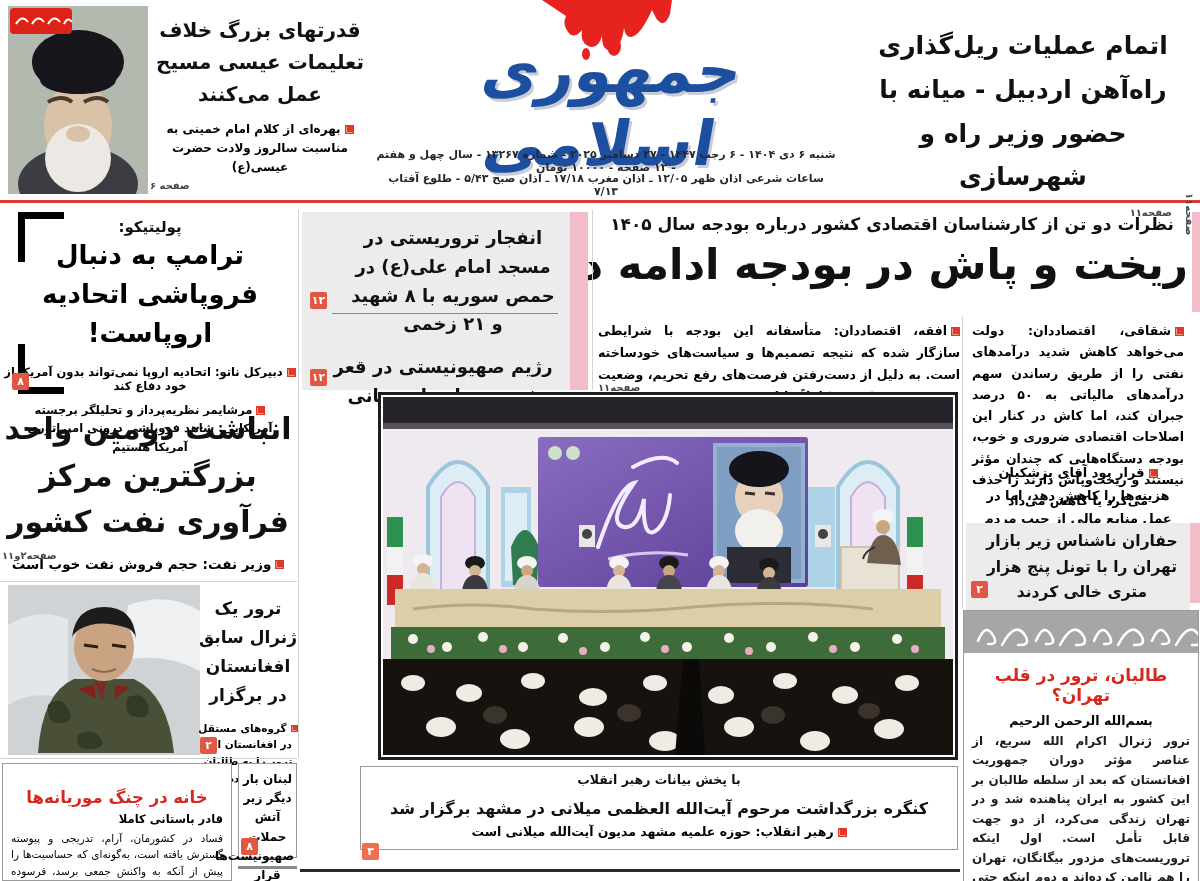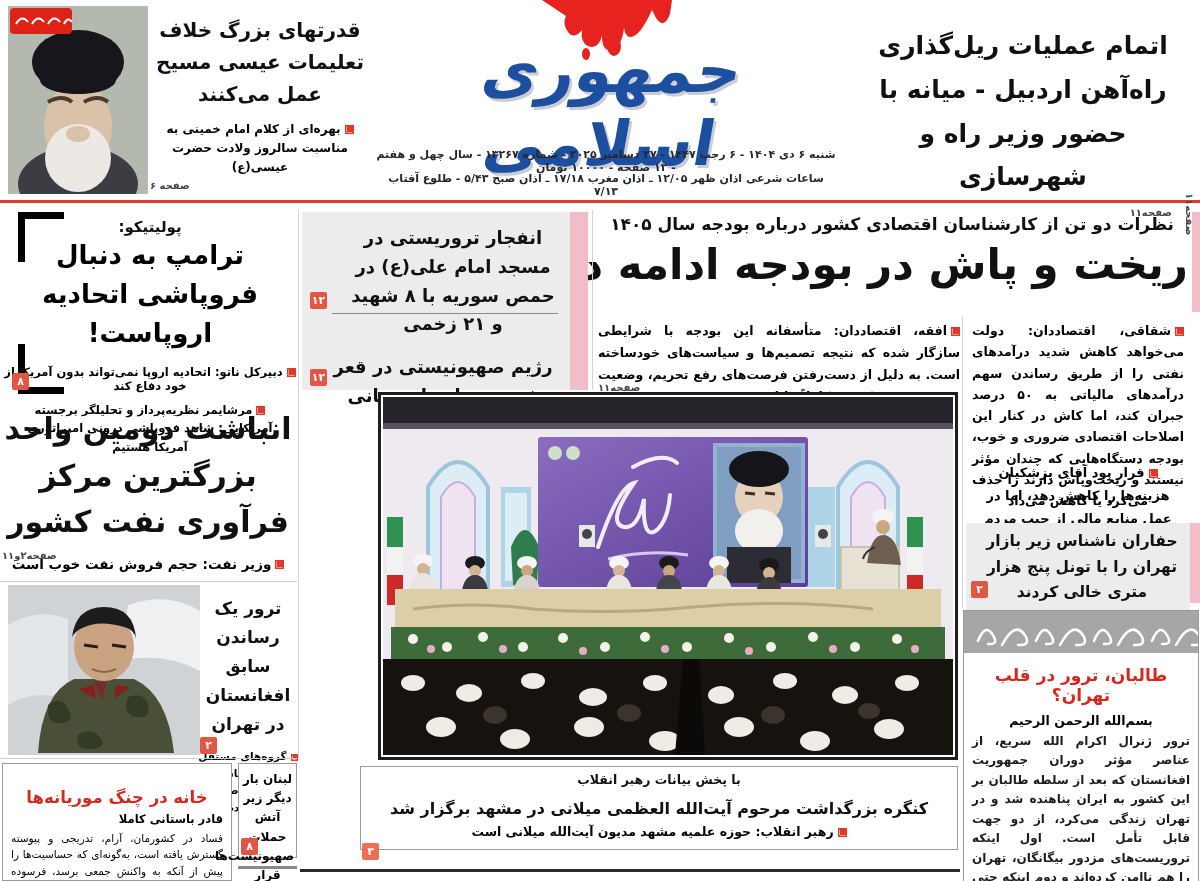--- a/index.html
+++ b/index.html
@@ -115,21 +115,21 @@
       <path d="M40 120 q14 -10 20 4 q8 12 -6 14 q-16 2 -14 -18 M120 112 q16 -6 20 8 q4 14 -12 12 q-14 -2 -8 -20 M70 150 q12 -8 22 2 q8 10 -8 12 q-18 2 -14 -14" fill="#333a26"></path>
       <path d="M86 96 l8 20 4 -18 Z" fill="#7d2a22"></path>
       <ellipse cx="96" cy="62" rx="30" ry="34" fill="#c9a382"></ellipse>
       <path d="M64 52 q4 -30 32 -30 q30 0 32 32 q-2 -10 -12 -12 q-26 -8 -44 2 q-6 4 -8 8" fill="#1c1c1c"></path>
       <path d="M76 60 l14 2 M104 60 l14 2" stroke="#2a2014" stroke-width="3"></path>
       <path d="M84 84 q12 6 24 0" stroke="#8a6a4e" stroke-width="2" fill="none"></path>
       <path d="M70 104 l18 10 -2 -14 M122 102 l-16 12 2 -14" fill="#86201a"></path>
     </svg>
   </div>
   <div class="abs c" style="left:198px;top:594px;width:100px;">
-    <div class="headline" style="font-size:17px;line-height:1.7;">ترور یک رساندن سابق افغانستان در تهران</div>
+    <div class="headline" style="font-size:17px;line-height:1.7;">ترور یک ژنرال سابق افغانستان در برگزار</div>
     <div style="font-size:10.5px;font-weight:bold;line-height:1.6;margin-top:10px;"><span class="rb" style="width:7px;height:7px;"></span><span>گروه‌های مستقل در افغانستان این ترور را به طالبان نسبت داده‌اند</span></div>
   </div>
   <div class="pagenum" style="left:200px;top:737px;">۲</div>
 
   <div class="abs hline" style="left:0;top:758px;width:297px;"></div>
 
   <div class="abs boxed" style="left:2px;top:763px;width:230px;height:118px;padding:24px 8px;">
     <div class="c redhead" style="font-size:16.5px;">خانه در چنگ موریانه‌ها</div>
     <div style="font-size:11.5px;font-weight:bold;margin-top:5px;">قادر باستانی کاملا</div>
     <div style="font-size:10.5px;line-height:1.55;margin-top:4px;text-align:justify;">فساد در کشورمان، آرام، تدریجی و پیوسته گسترش یافته است، به‌گونه‌ای که حساسیت‌ها را پیش از آنکه به واکنش جمعی برسد، فرسوده است. آنچه امروز با آن روبه‌رو هستیم، حاصل انباشت فرسایش اعتماد عمومی، تضعیف</div>

